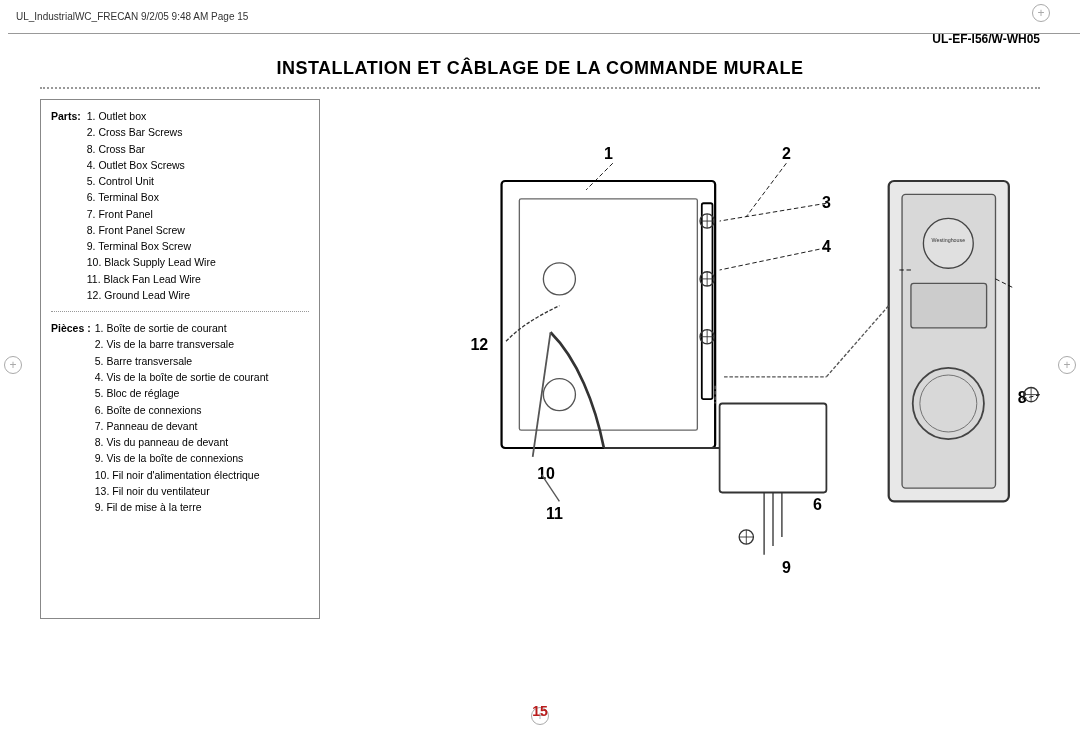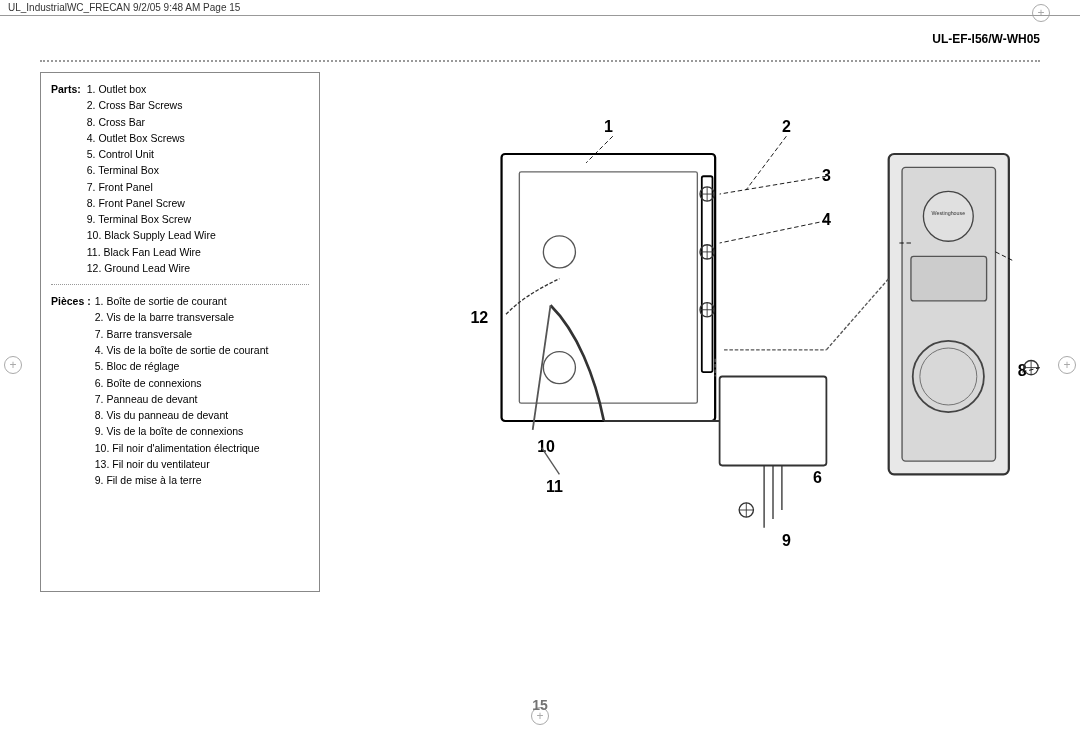--- a/index.html
+++ b/index.html
@@ -9,23 +9,23 @@
       background: #fff;
       font-family: Arial, Helvetica, sans-serif;
       overflow: hidden;
       position: relative;
     }
 
     
     .page-header {
       position: absolute;
       top: 0;
-      left: 0;
+      left: 8px;
       right: 0;
-      height: 16px;
+      height: 34px;
       border-bottom: 1px solid #999;
       display: flex;
       align-items: center;
       padding: 2px 8px;
     }
     .page-header-text {
       font-size: 10px;
       color: #333;
     }
 
@@ -55,21 +55,21 @@
       bottom: 0;
       padding: 10px 40px 20px 40px;
     }
 
     
     .model-number {
       text-align: right;
       font-size: 12px;
       font-weight: bold;
       color: #000;
-      margin-bottom: 6px;
+      margin-bottom: 12px;
     }
 
     
     .title-section {
       text-align: center;
       border-bottom: 2px dotted #999;
       padding-bottom: 8px;
       margin-bottom: 10px;
     }
     .title-main {
@@ -151,26 +151,26 @@
       position: absolute;
       top: 0;
       left: 0;
       width: 100%;
       height: 100%;
     }
 
     
     .page-number {
       position: absolute;
-      bottom: 16px;
+      bottom: 10px;
       left: 50%;
       transform: translateX(-50%);
       font-size: 14px;
       font-weight: bold;
-      color: #737373;
+      color: #b91c1c;
     }
 
     .parts-row {
       display: flex;
       align-items: flex-start;
     }
   </style>
 </head>
 <body>
 
@@ -181,20 +181,21 @@
 
 <div class="page-header">
   <span class="page-header-text">UL_IndustrialWC_FRECAN   9/2/05   9:48 AM   Page 15</span>
 </div>
 
 <div class="main-content">
 
   <div class="model-number">UL-EF-I56/W-WH05</div>
 
   <div class="title-section">
+    <div class="title-sub">INSTALLATION ET CÂBLAGE DE LA COMMANDE MURALE</div>
   </div>
 
   <div class="content-area">
 
     <div class="parts-panel">
 
       <div class="parts-section">
         <div class="parts-row">
           <span class="parts-label">Parts:</span>
           <ul class="parts-list">
@@ -213,21 +214,21 @@
             </ul>
         </div>
       </div>
 
       <div class="parts-section">
         <div class="parts-row">
           <span class="french-parts-label">Pièces :</span>
           <ul class="parts-list">
           <li>1. Boîte de sortie de courant</li>
               <li>2. Vis de la barre transversale</li>
-              <li>7. Barre transversale</li>
+              <li>5. Barre transversale</li>
               <li>4. Vis de la boîte de sortie de courant</li>
               <li>5. Bloc de réglage</li>
               <li>6. Boîte de connexions</li>
               <li>7. Panneau de devant</li>
               <li>8. Vis du panneau de devant</li>
               <li>9. Vis de la boîte de connexions</li>
               <li>10. Fil noir d'alimentation électrique</li>
               <li>13. Fil noir du ventilateur</li>
               <li>9. Fil de mise à la terre</li>
             </ul>

